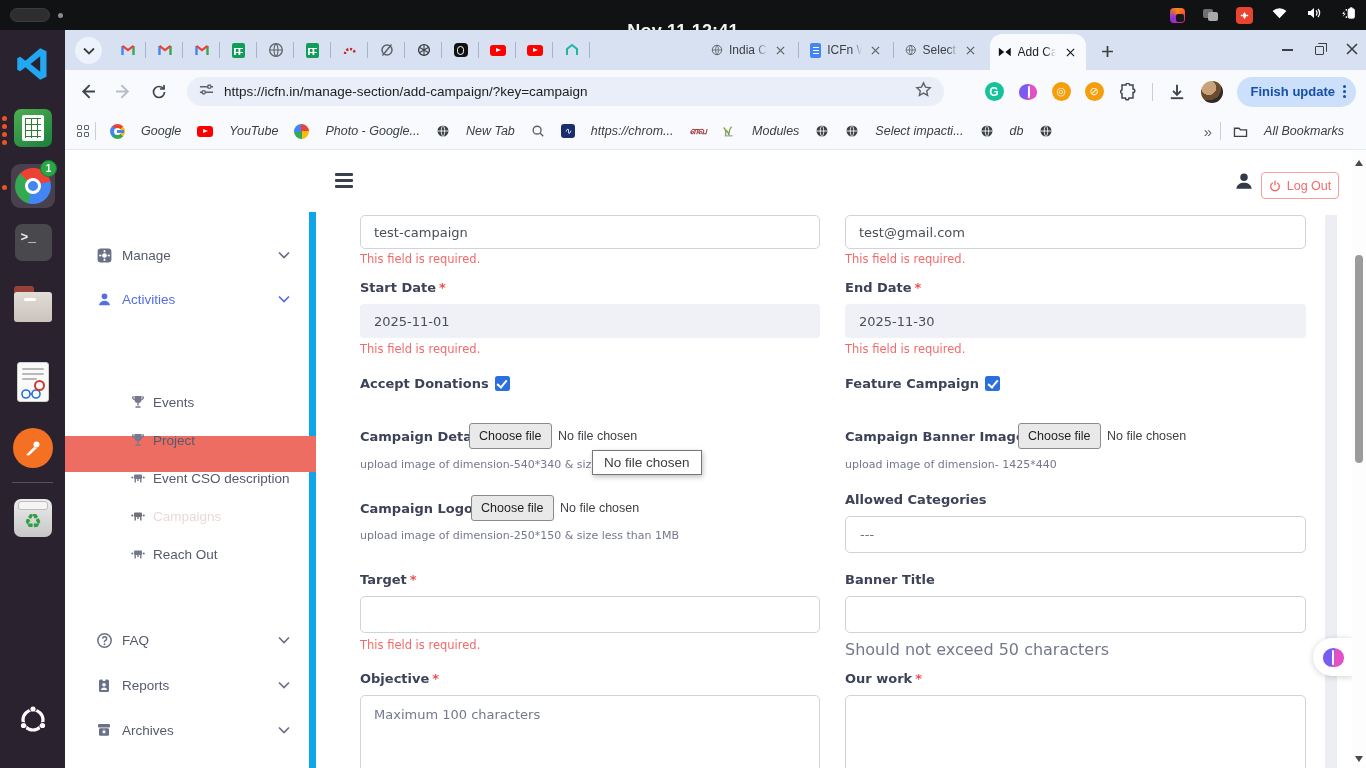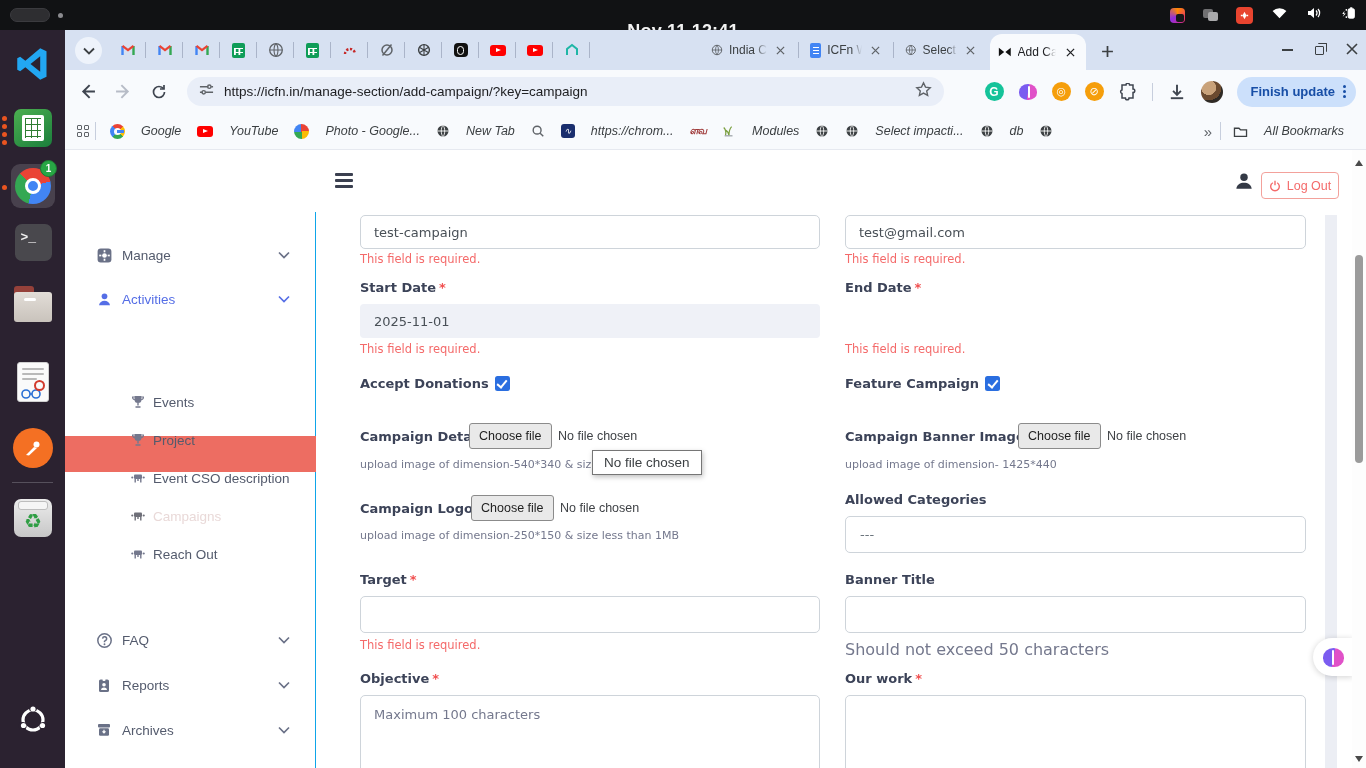--- a/index.html
+++ b/index.html
@@ -108,21 +108,21 @@
   #viewport { position:absolute; left:0; top:120px; width:1301px; height:618px; background:#fff; }
   #pageheader { position:absolute; left:0; top:0; width:1287px; height:62px; background:#fff; }
   .logo { position:absolute; left:70px; top:8px; display:flex; align-items:center; gap:8px; }
   .logo-text .lt1 { font-family:"Liberation Serif",serif; font-weight:700; font-size:19px; color:#23263a; border-bottom:2px solid #c0271e; padding-bottom:1px; }
   .logo-text .lt2 { font-size:7px; color:#c0271e; letter-spacing:4px; text-align:center; margin-top:2px; font-weight:700; }
   .burger { position:absolute; left:270px; top:23px; width:18px; display:flex; flex-direction:column; gap:3.5px; }
   .burger i { height:2.5px; background:#3b4050; border-radius:1px; }
   .user-ic { position:absolute; left:1168px; top:20px; color:#343a46; }
   #logout-btn { position:absolute; left:1196px; top:22px; width:78px; height:27px; border:1px solid #f3a19b; border-radius:4px; color:#f46a6a; font-size:12.5px; display:flex; align-items:center; justify-content:center; gap:6px; background:#fff; }
 
-  #sidebar { position:absolute; left:0; top:62px; width:251px; height:556px; background:#fff; border-right:1px solid #0ea5e9; }
+  #sidebar { position:absolute; left:0; top:62px; width:251px; height:556px; background:#fff; border-right:7px solid #0ea5e9; }
   .side-item { position:absolute; left:0; width:251px; height:24px; display:flex; align-items:center; color:#545b6d; font-size:13.5px; }
   .side-item .si { position:absolute; left:30px; width:18px; height:18px; color:#6a7187; display:flex; align-items:center; justify-content:center; }
   .side-item .sl { position:absolute; left:57px; }
   .side-item .sc { position:absolute; left:213px; color:#6a7187; display:flex; }
   .side-item.child .si { left:64px; color:#74788d; }
   .side-item.child .sl { left:88px; }
   .side-item.blue, .side-item.blue .si, .side-item.blue .sc { color:#556ee6; }
   .side-sel { position:absolute; left:0; width:251px; height:36px; background:#ed6d62; }
   .side-item.selected { color:#e9d9d8; }
   .side-item.selected .si { color:#6e6f78; }
@@ -714,20 +714,21 @@
 
       <div id="content">
         <input class="txt-input" style="left: 44px; top: 3px; width: 460px;" value="test-campaign">
         <input class="txt-input" style="left: 529px; top: 3px; width: 461px;" value="test@gmail.com">
         <span class="err" style="left:44px;top:40px">This field is required.</span>
         <span class="err" style="left:529px;top:40px">This field is required.</span>
 
         <span class="fld-label" style="left:44px;top:68px"><span>Start Date</span><span class="star">*</span></span>
         <span class="fld-label" style="left:529px;top:68px"><span>End Date</span><span class="star">*</span></span>
         <div class="date-input" style="left:44px;top:92px;width:460px">2025-11-01</div>
+        <div class="date-input" style="left:529px;top:92px;width:461px">2025-11-30</div>
         <span class="err" style="left:44px;top:130px">This field is required.</span>
         <span class="err" style="left:529px;top:130px">This field is required.</span>
 
         <div class="cbrow" style="left:44px;top:164px">
           <span class="fld-label" style="position:static">Accept Donations</span>
           <span class="cb"></span>
         </div>
         <div class="cbrow" style="left:529px;top:164px">
           <span class="fld-label" style="position:static">Feature Campaign</span>
           <span class="cb"></span>

